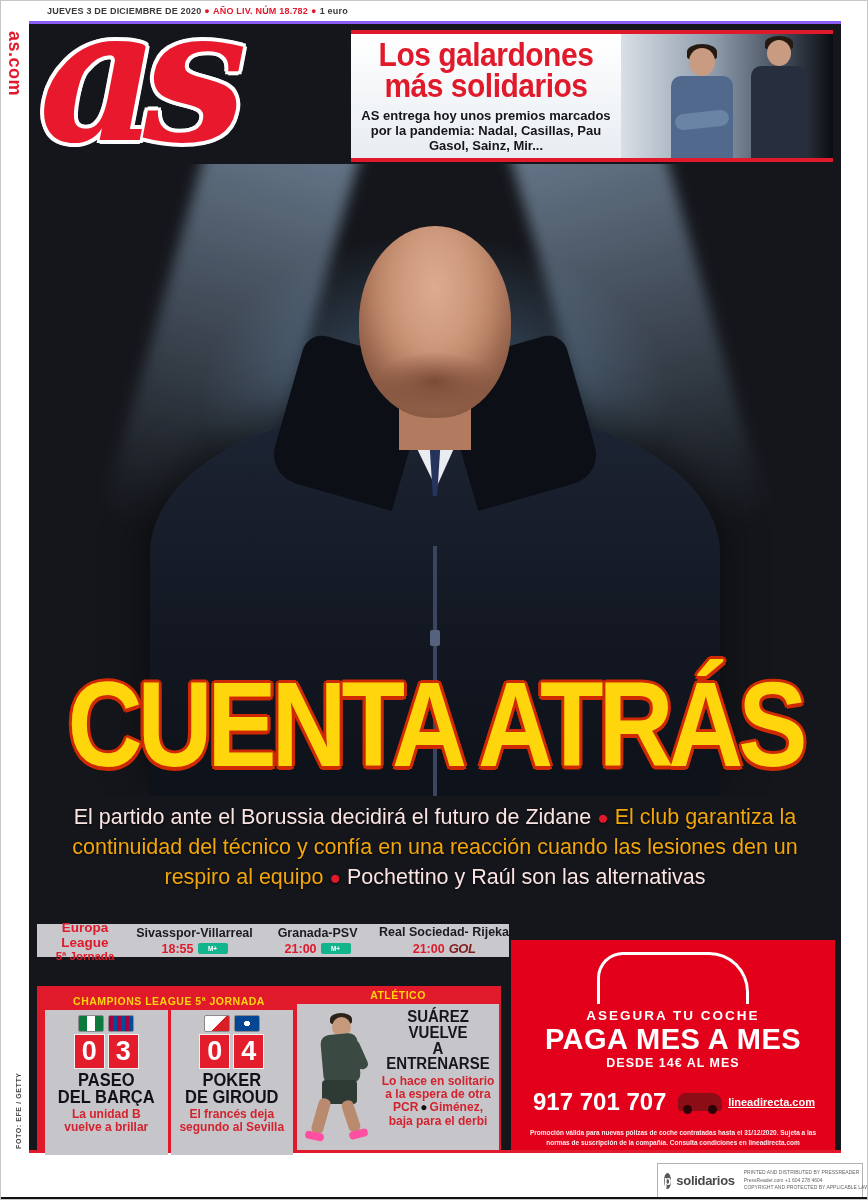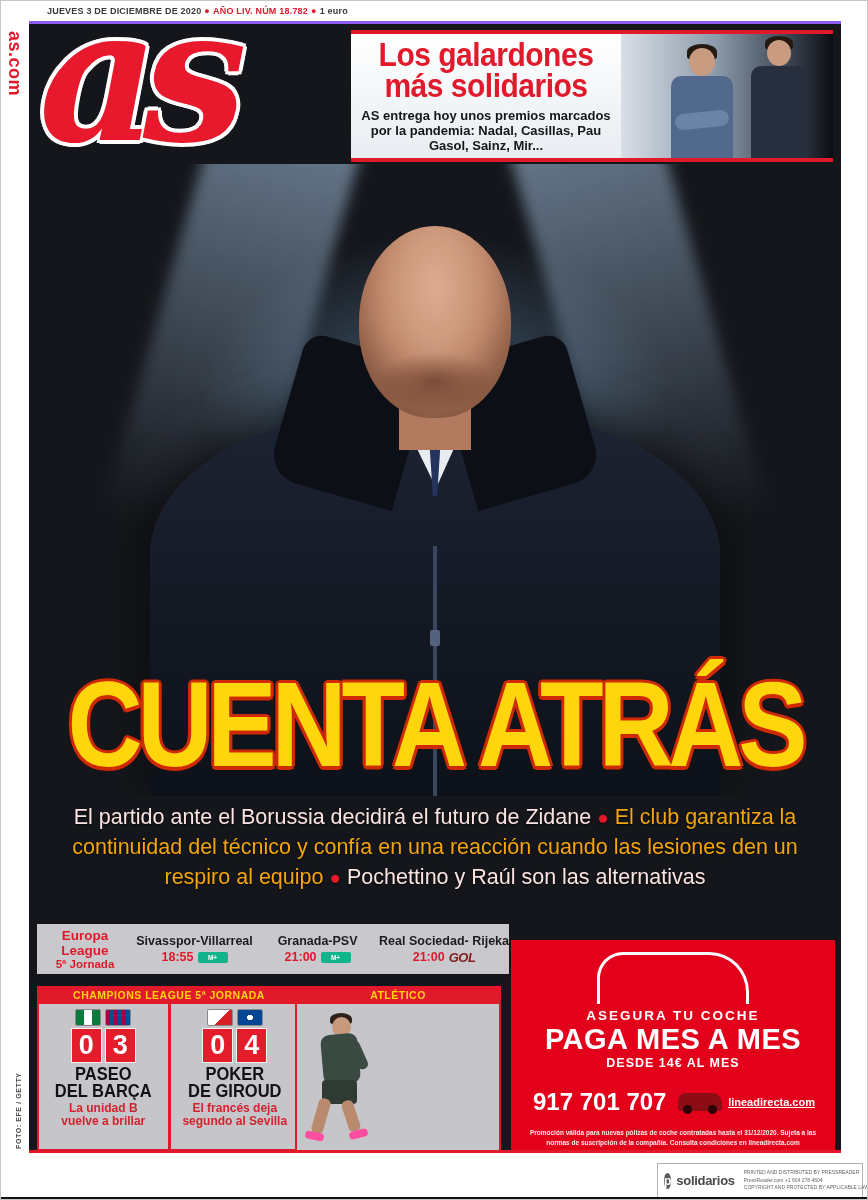--- a/index.html
+++ b/index.html
@@ -95,35 +95,35 @@
                           -2px -2px 0 #cf2a04, 2px -2px 0 #cf2a04, -2px 2px 0 #cf2a04, 2px 2px 0 #cf2a04; }
 
   .subhead { position:absolute; left:26px; top:778px; width:760px; text-align:center;
              font-size:21.5px; font-weight:400; line-height:1.4;
              text-shadow:0 1px 2px rgba(0,0,0,.8); }
   .subhead .w { color:#fbe4e2; }
   .subhead .y { color:#f2a60b; }
   .subhead .dot { color:#e0192b; margin:0 6px; font-size:19px; }
 
   
-  .fixtures { position:absolute; left:8px; top:900px; width:472px; height:50px;
+  .fixtures { position:absolute; left:8px; top:900px; width:472px; height:33px;
               background:#c9c9cd; display:flex; align-items:center; text-align:center; }
   .fx-comp { width:96px; color:#e0192b; font-weight:900; }
   .fx-comp .l1 { font-size:13.5px; } .fx-comp .l2 { font-size:11.5px; }
   .fx { flex:1; }
   .fx .teams { font-size:12.5px; font-weight:900; color:#1b1b22; white-space:nowrap; }
   .fx .time { font-size:12.5px; font-weight:900; color:#e0192b; margin-top:2px;
               display:flex; align-items:center; justify-content:center; gap:4px; }
   .tv-badge { display:inline-block; width:30px; height:11px; background:#12b48b; border-radius:2px;
               color:#fff; font-size:6.5px; font-weight:bold; line-height:11px; }
   .gol-logo { font-style:italic; font-weight:900; font-size:13px; color:#7f1d1d; letter-spacing:-.5px; }
 
   
   .champ { position:absolute; left:8px; top:962px; width:264px; height:166px;
-           background:#e0192b; padding:2px; }
+           background:#e0192b; padding:8px; }
   .box-header { height:15px; text-align:center; font-size:10.5px; font-weight:900;
                 color:#ffd60b; letter-spacing:.5px; line-height:15px; white-space:nowrap; }
   .champ-boxes { display:flex; gap:3px; margin-top:1px; }
   .cbox { flex:1; background:#c6c6ca; height:145px; text-align:center; padding-top:5px; }
   .badges { display:flex; justify-content:center; gap:4px; }
   .badge { width:26px; height:17px; border:1px solid #8a8a8a; border-radius:2px; }
   .badge.ferencvaros { background:linear-gradient(90deg,#0c7a3c 0 33%,#fff 33% 66%,#0c7a3c 66%); }
   .badge.barcelona { background:repeating-linear-gradient(90deg,#a50044 0 4px,#004d98 4px 8px); }
   .badge.sevilla { background:linear-gradient(135deg,#fff 55%,#d81f26 55%); }
   .badge.chelsea { background:radial-gradient(circle at 50% 50%,#fff 0 3px,#034694 3px); }
@@ -322,20 +322,29 @@
           <div class="s-hair"></div>
           <div class="s-head"></div>
           <div class="s-torso"></div>
           <div class="s-arm"></div>
           <div class="s-shorts"></div>
           <div class="s-leg1"></div>
           <div class="s-leg2"></div>
           <div class="s-shoe1"></div>
           <div class="s-shoe2"></div>
         </div>
+        <div class="atl-text">
+          <div class="atl-title">
+            <div>SUÁREZ VUELVE</div>
+            <div>A ENTRENARSE</div>
+          </div>
+          <p class="atl-note">
+            <span>Lo hace en solitario a la espera de otra PCR</span><span class="dot">●</span><span>Giménez, baja para el derbi</span>
+          </p>
+        </div>
       </div>
     </div>
 
     <div class="ad">
       <div class="car-outline"></div>
       <div class="ad-l1">ASEGURA TU COCHE</div>
       <div class="ad-l2">PAGA MES A MES</div>
       <div class="ad-l3">DESDE 14€ AL MES</div>
       <div class="ad-row">
         <span class="ad-phone">917 701 707</span>

